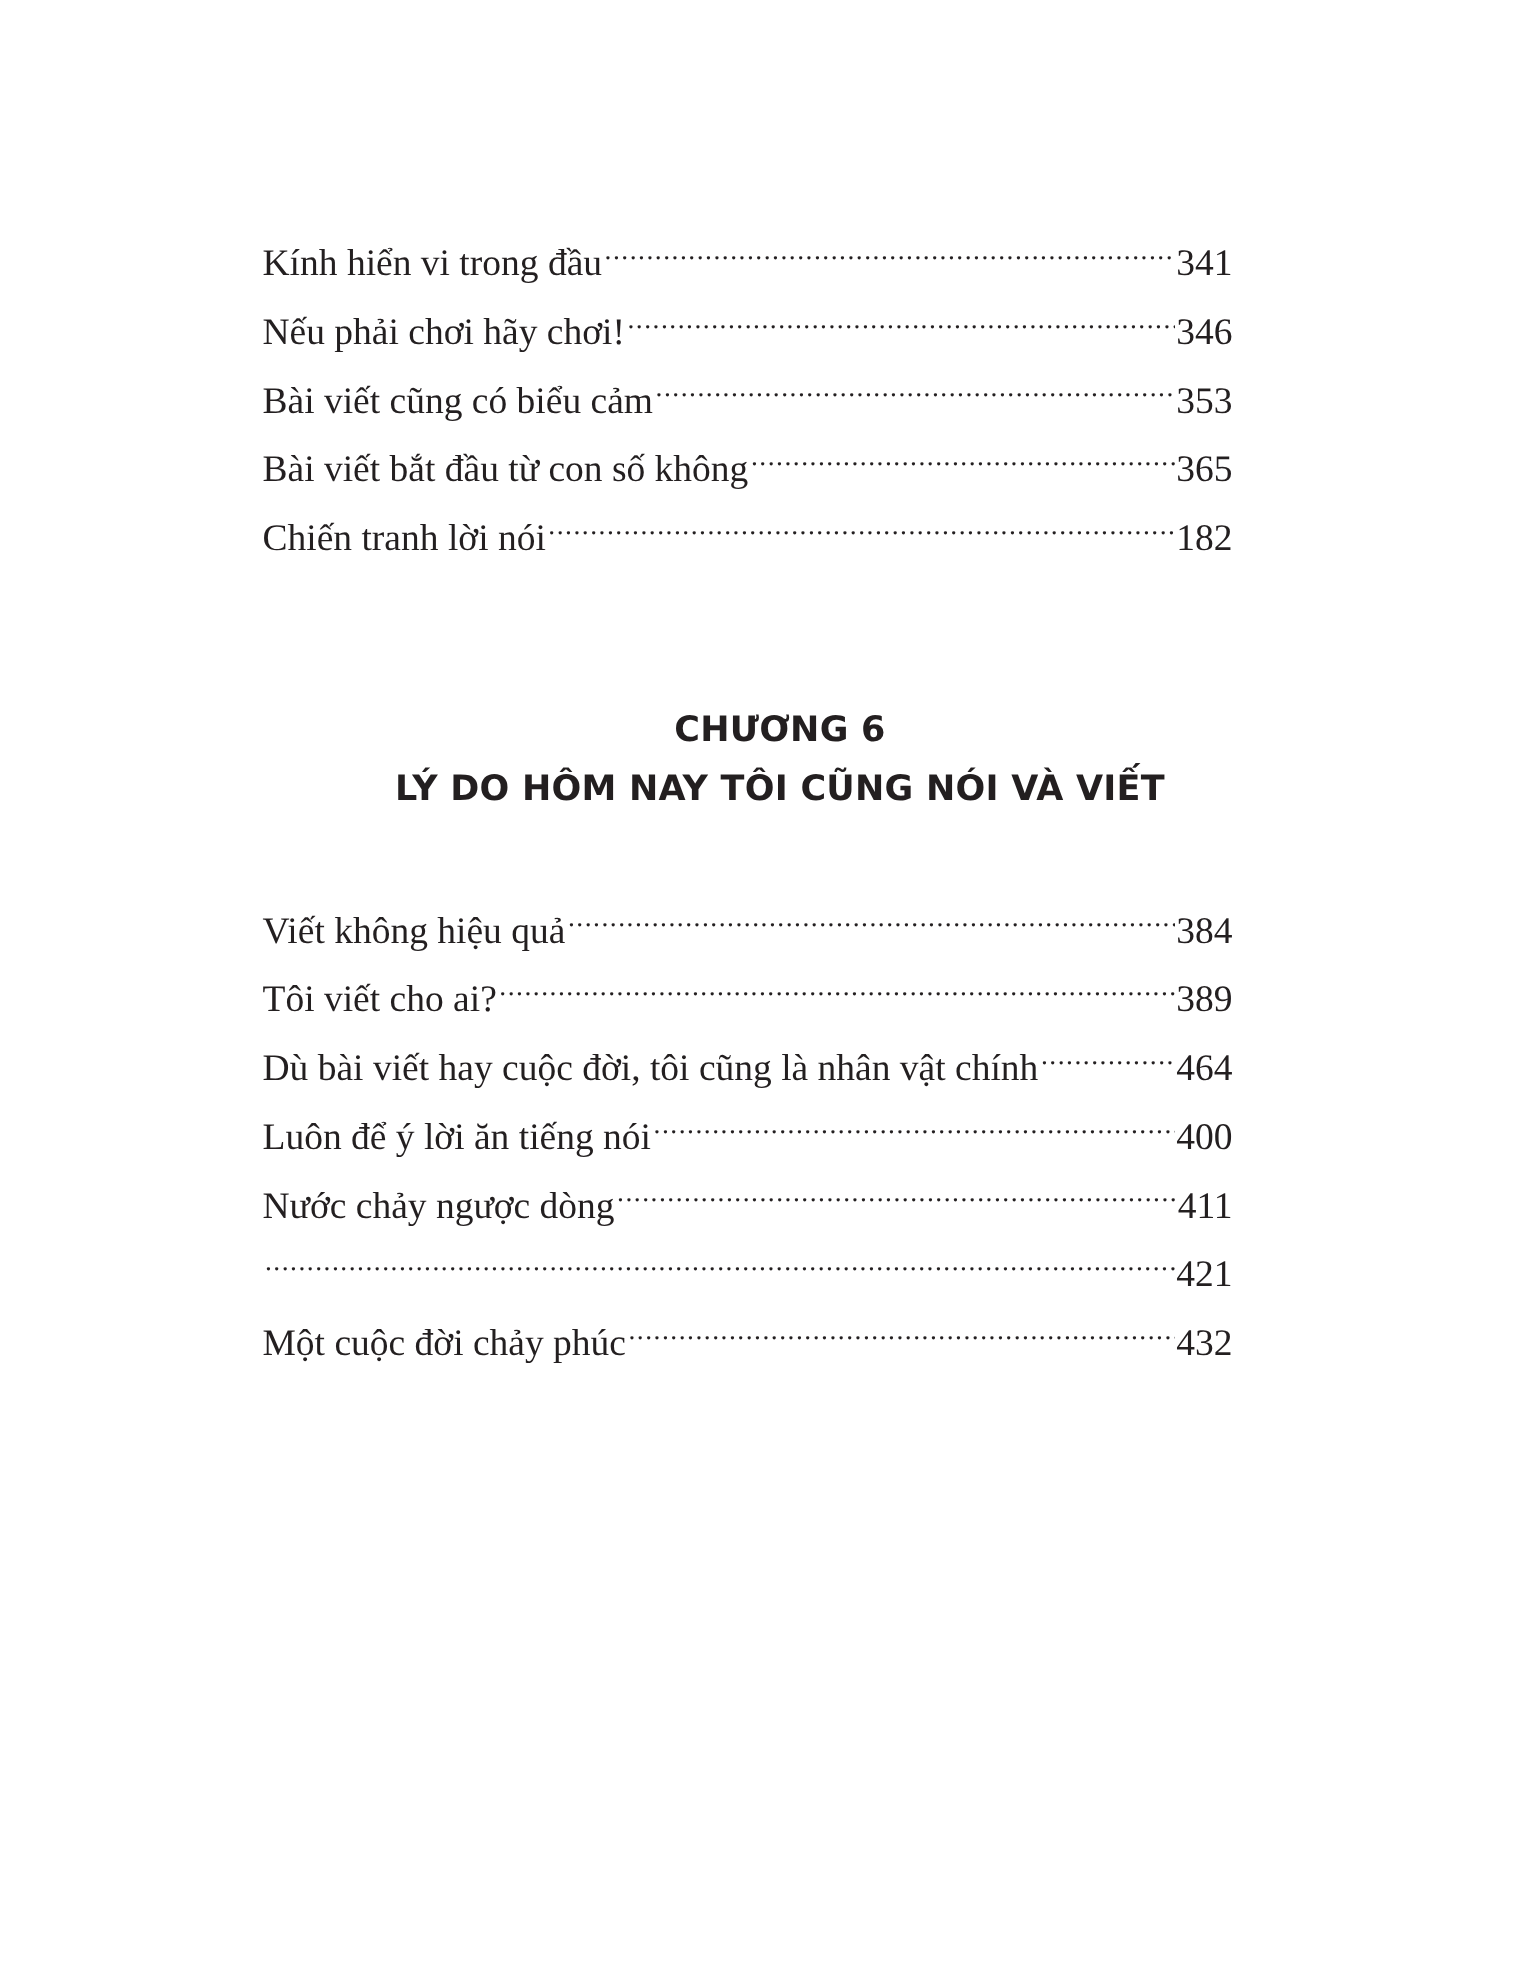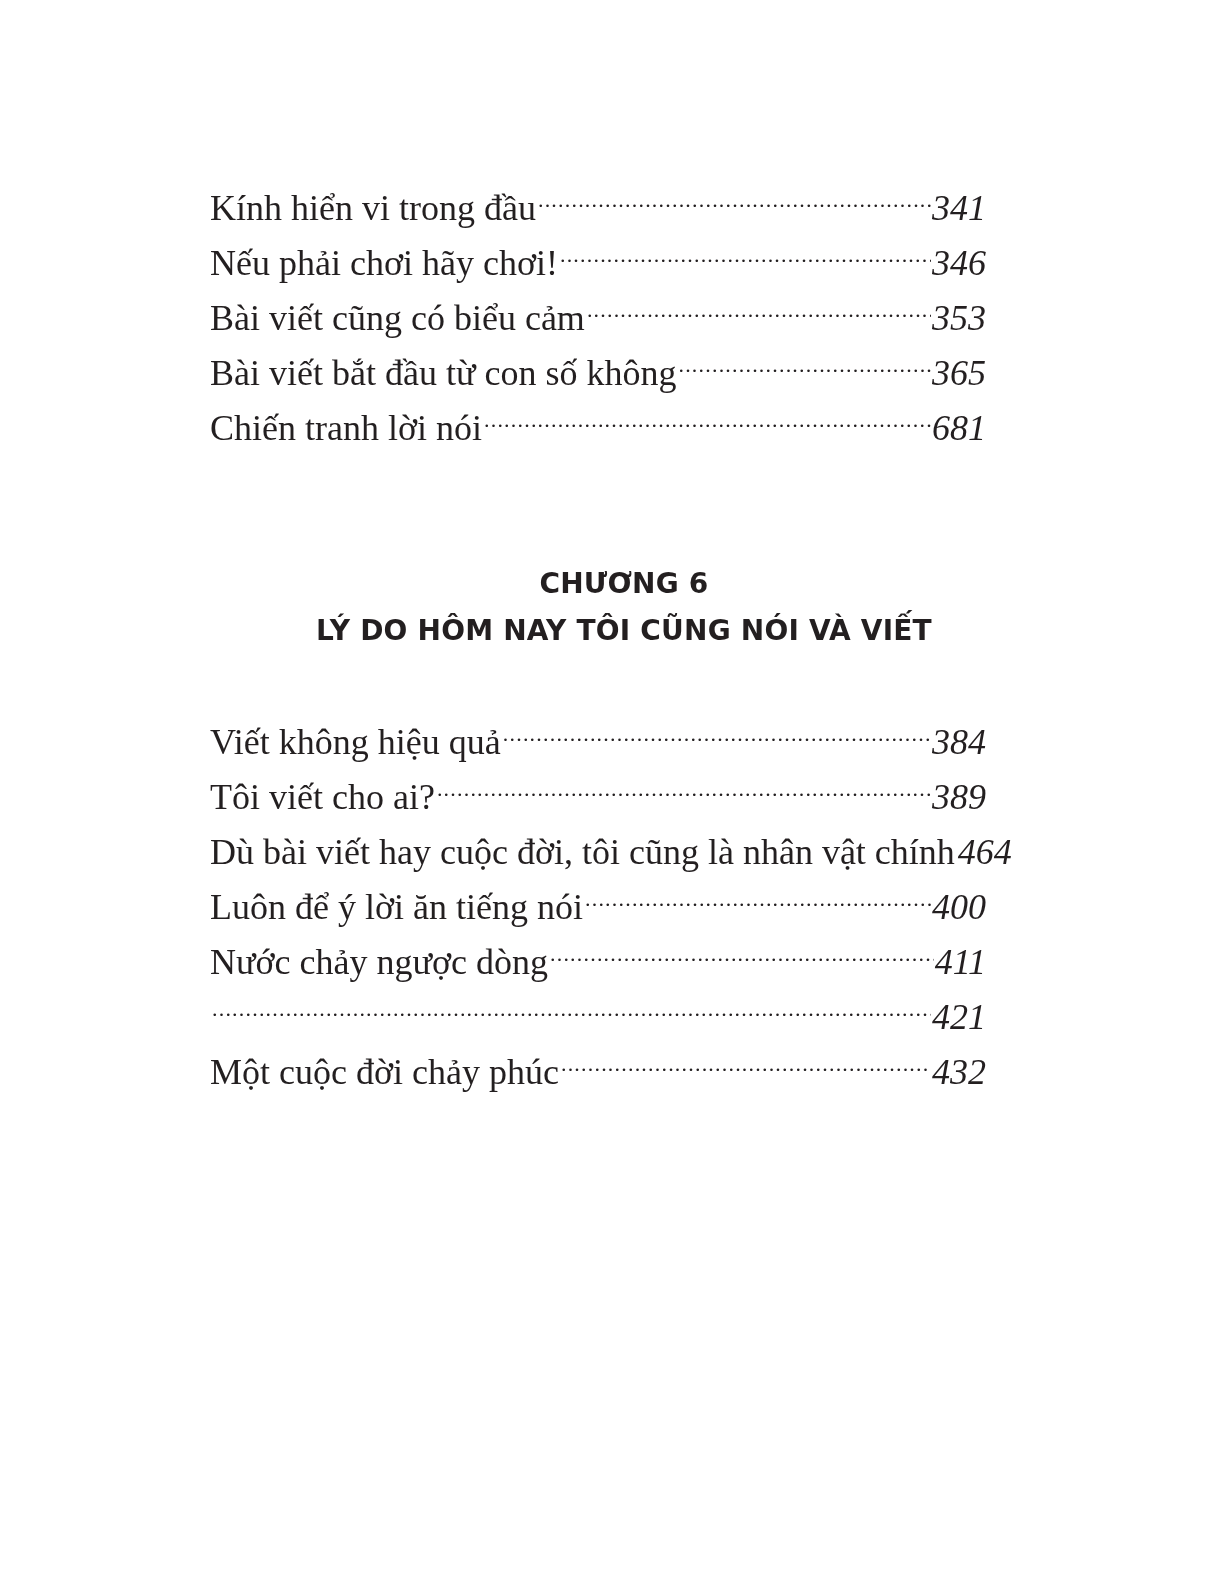--- a/index.html
+++ b/index.html
@@ -22,21 +22,21 @@
     padding: 0;
     list-style: none;
   }
   .toc-list.first { top: 174px; }
   .toc-list.second { top: 708px; }
   .toc-row {
     display: flex;
     align-items: baseline;
     height: 55px;
     font-family: "Liberation Serif", "DejaVu Serif", serif;
-    font-size: 36px;
+    font-size: 30px;
     line-height: 46px;
     white-space: nowrap;
   }
   .toc-title {
     flex: 0 0 auto;
   }
   .toc-leader {
     flex: 1 1 auto;
     overflow: hidden;
     margin: 0 1px 0 2px;
@@ -48,21 +48,20 @@
     position: absolute;
     left: 0;
     bottom: 9px;
     font-size: 22px;
     letter-spacing: 1.2px;
     line-height: 1;
     white-space: nowrap;
   }
   .toc-page {
     flex: 0 0 auto;
-    font-style: italic;
   }
   .chapter-heading {
     position: absolute;
     left: 0;
     width: 1224px;
     top: 560px;
     text-align: center;
     font-family: "DejaVu Sans", "Liberation Sans", sans-serif;
     font-weight: bold;
     font-size: 28px;
@@ -94,21 +93,21 @@
     <span class="toc-page">353</span>
   </li>
   <li class="toc-row">
     <span class="toc-title">Bài viết bắt đầu từ con số không</span>
     <span class="toc-leader"></span>
     <span class="toc-page">365</span>
   </li>
   <li class="toc-row">
     <span class="toc-title">Chiến tranh lời nói</span>
     <span class="toc-leader"></span>
-    <span class="toc-page">681</span>
+    <span class="toc-page">182</span>
   </li>
 </ul>
 
 <div class="chapter-heading">
   <div>CHƯƠNG 6</div>
   <div>LÝ DO HÔM NAY TÔI CŨNG NÓI VÀ VIẾT</div>
 </div>
 
 <ul class="toc-list second">
   <li class="toc-row">

